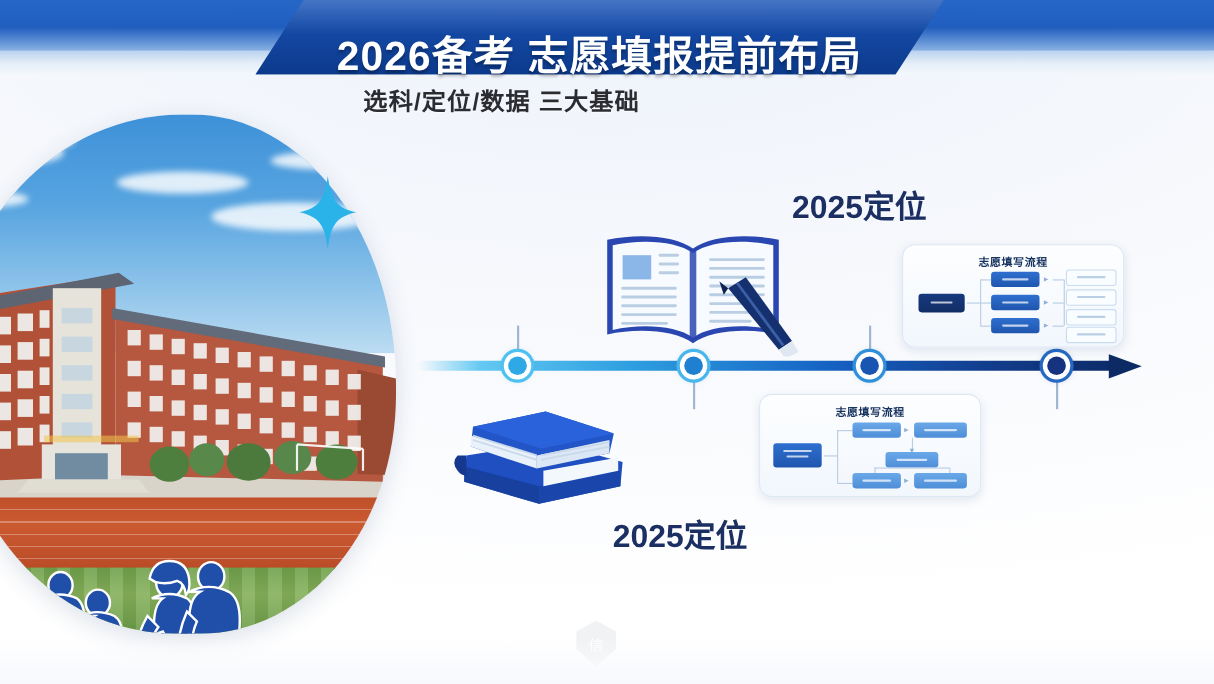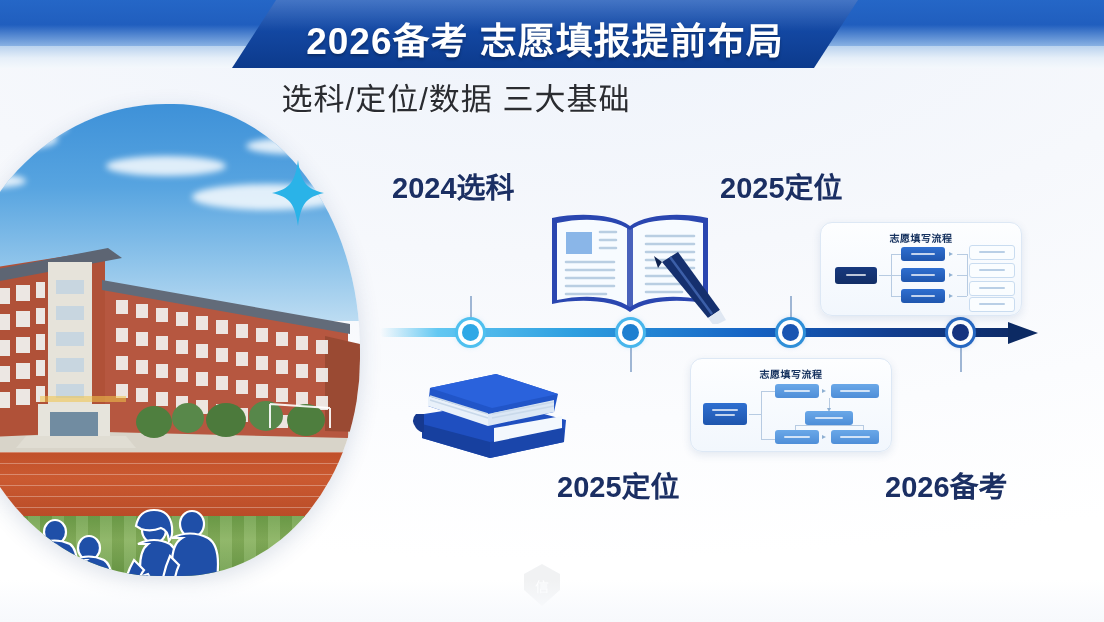--- a/index.html
+++ b/index.html
@@ -29,30 +29,30 @@
   .banner-chev{
     position:absolute;top:0;left:232px;width:626px;height:68px;
     background:linear-gradient(180deg,#1552b6 0%,#12459e 55%,#0c3a8c 100%);
     clip-path:polygon(44px 0,626px 0,582px 68px,0 68px);
   }
   .banner-chev::after{
     content:"";position:absolute;inset:0;
     background:linear-gradient(180deg,rgba(255,255,255,.20) 0%,rgba(255,255,255,0) 46%);
   }
   .banner-title{
-    position:absolute;top:4px;left:232px;width:626px;height:68px;
+    position:absolute;top:14px;left:232px;width:626px;height:68px;
     display:flex;align-items:center;justify-content:center;
     color:#ffffff;font-size:37px;font-weight:bold;letter-spacing:1px;
     text-shadow:0 2px 3px rgba(0,0,0,.30);
     white-space:nowrap;z-index:3;
   }
 
   .subtitle{
     position:absolute;top:74px;left:0;width:912px;text-align:center;
-    font-size:31px;font-weight:normal;color:#2a2c31;letter-spacing:1px;
+    font-size:22px;font-weight:bold;color:#2a2c31;letter-spacing:1px;
     text-shadow:0 1px 1px rgba(255,255,255,.8);
   }
 
   
   .photo-blob{
     position:absolute;left:-44px;top:104px;width:404px;height:472px;
     border-radius:52% 46% 44% 50% / 48% 52% 46% 50%;
     overflow:hidden;
     box-shadow:0 6px 22px rgba(40,70,120,.16);
   }
@@ -354,24 +354,22 @@
     <div class="tl-node" style="left:398px;box-shadow:0 0 0 3px #2f8fd8, 0 0 6px rgba(30,110,200,.55);">
       <i style="background:#1a55b2;"></i>
     </div>
 
     <div class="tl-stem" style="left:580px;top:28px;height:28px;"></div>
     <div class="tl-node" style="left:568px;box-shadow:0 0 0 3px #2768c2, 0 0 6px rgba(20,70,160,.5);">
       <i style="background:#15337f;"></i>
     </div>
   </div>
 
-  <div class="tl-label" style="left:392px;top:164px;">2024选科</div>
   <div class="tl-label" style="left:557px;top:463px;">2025定位</div>
   <div class="tl-label" style="left:720px;top:164px;">2025定位</div>
-  <div class="tl-label" style="left:885px;top:463px;">2026备考</div>
 
   <svg class="book-open" viewBox="0 0 200 118">
     <path d="M100 20 C84 8 50 6 22 12 L22 98 C50 92 84 94 100 106 C116 94 150 92 178 98 L178 12 C150 6 116 8 100 20 Z" fill="#2a46b0"></path>
     <path d="M100 24 C85 13 53 11 27 17 L27 94 C53 88 85 90 100 101 C115 90 147 88 173 94 L173 17 C147 11 115 13 100 24 Z" fill="#f7fbff"></path>
     <rect x="97" y="22" width="6" height="80" fill="#2a46b0" opacity=".85"></rect>
     <rect x="36" y="26" width="26" height="22" fill="#8ab6e8"></rect>
     <g stroke="#b9cee2" stroke-width="2.6" stroke-linecap="round">
       <path d="M36 56 h48 M36 64 h48 M36 72 h48 M36 80 h48 M36 88 h40"></path>
       <path d="M70 26 h16 M70 34 h16 M70 42 h16"></path>
       <path d="M116 30 h48 M116 38 h48 M116 46 h48 M116 54 h48 M116 62 h48 M116 70 h48 M116 78 h42 M116 86 h36"></path>

